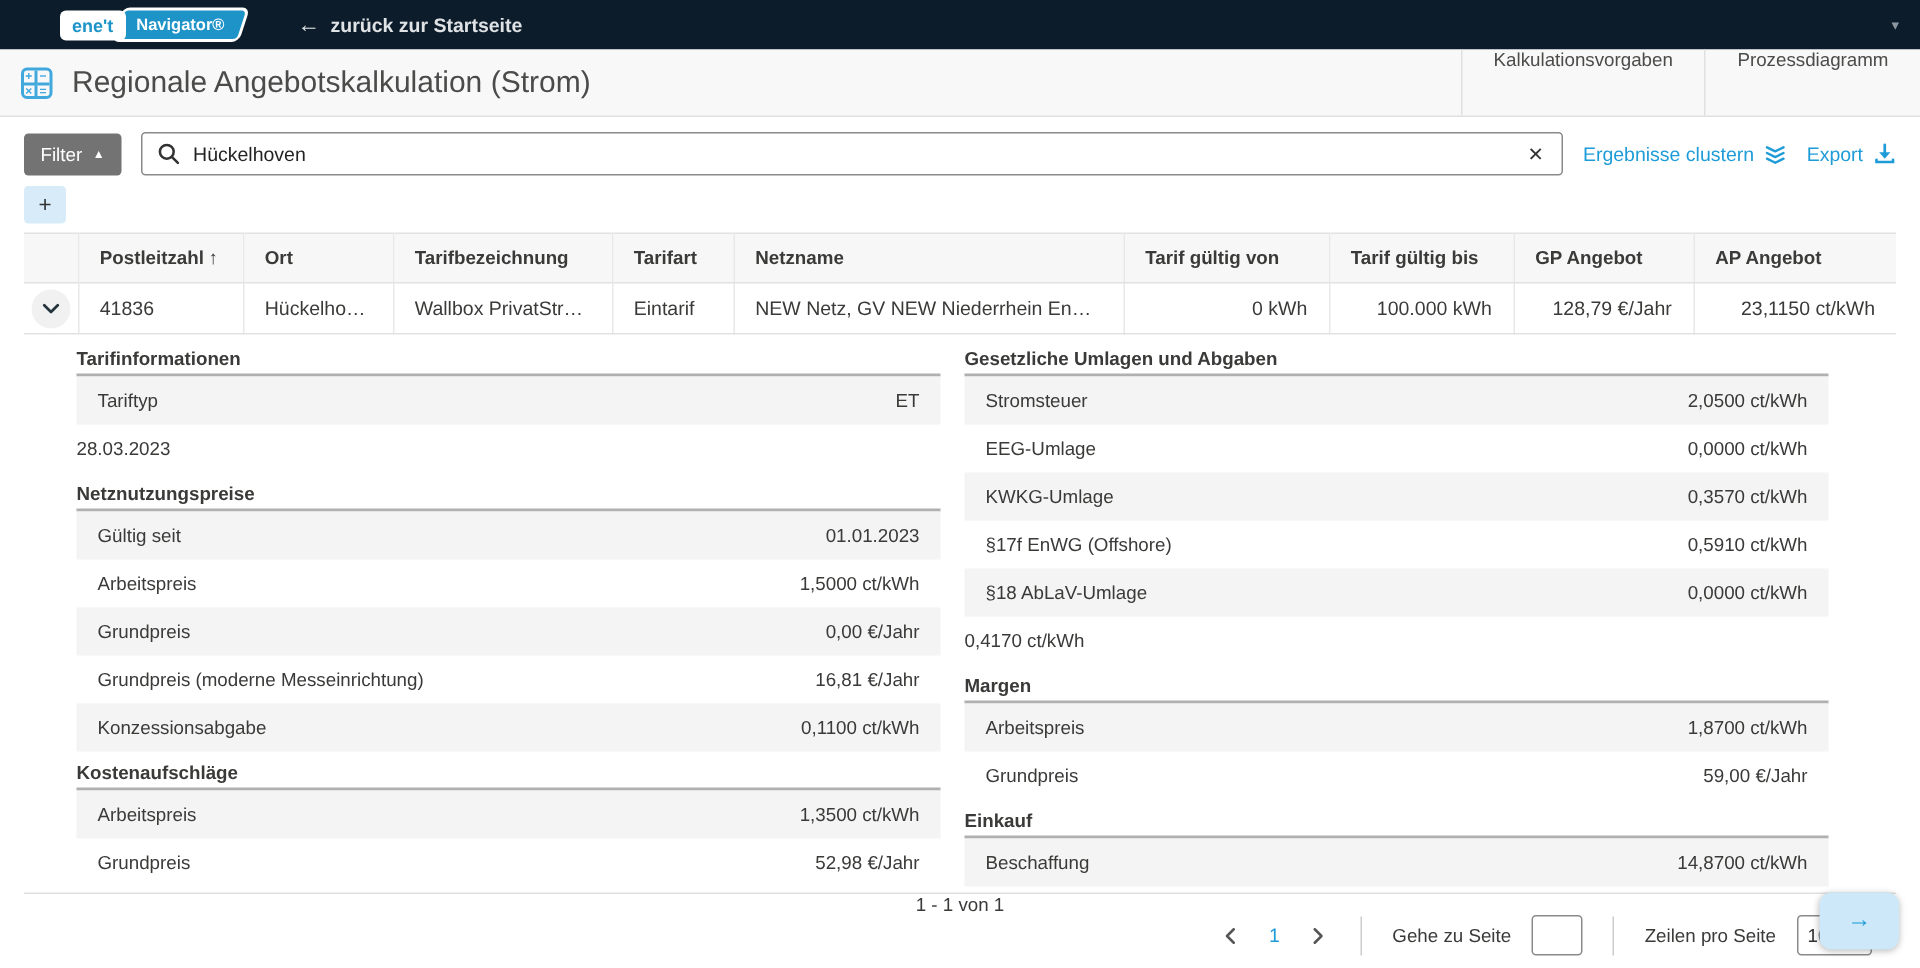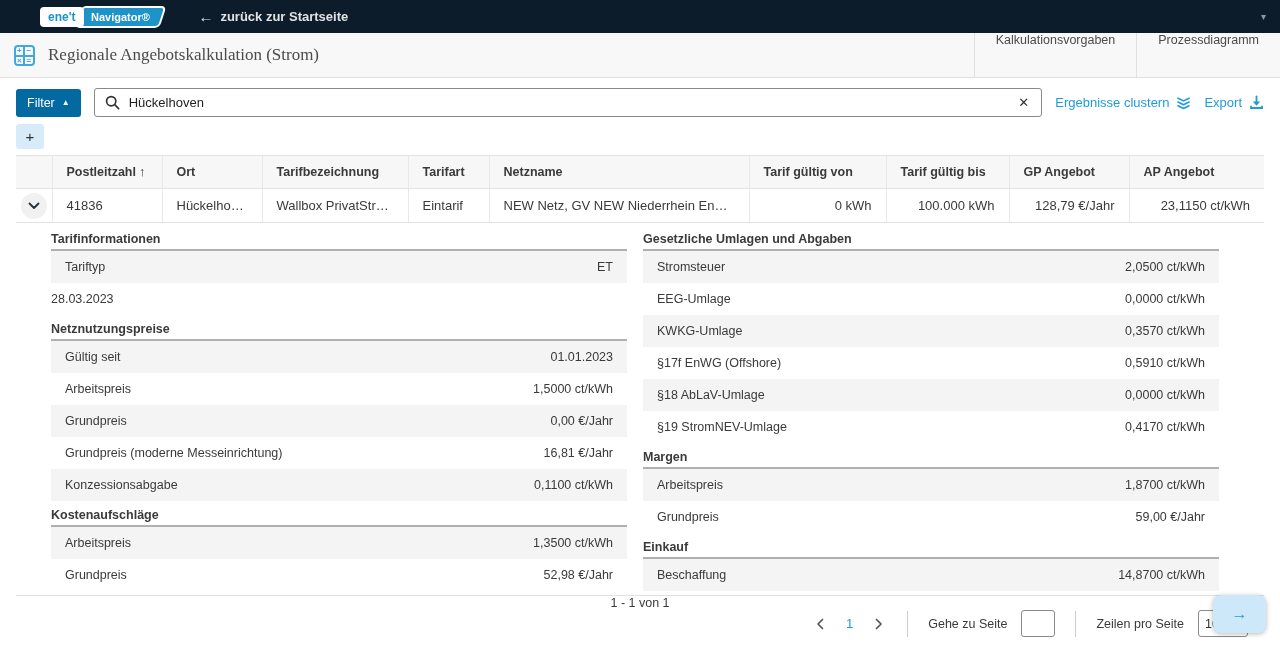--- a/index.html
+++ b/index.html
@@ -47,31 +47,31 @@
     width: 21px; height: 21px; border: 2px solid #41a8dd; border-radius: 4px;
     display: grid; grid-template-columns: 1fr 1fr; grid-template-rows: 1fr 1fr;
   }
   .calc-icon i {
     font-style: normal; color: #41a8dd; font-weight: bold; font-size: 8px;
     line-height: 8px; display:flex; align-items:center; justify-content:center;
   }
   .calc-icon i:nth-child(1){ border-right:2px solid #41a8dd; border-bottom:2px solid #41a8dd; }
   .calc-icon i:nth-child(2){ border-bottom:2px solid #41a8dd; }
   .calc-icon i:nth-child(3){ border-right:2px solid #41a8dd; }
-  .page-title { font-size: 17px; color: #4b4b4a; font-family: Liberation Serif, serif; }
+  .page-title { font-size: 20px; color: #4b4b4a; }
   .titlebar-link {
     display: flex; padding: 0 21px;
     border-left: 1px solid #e0e0e0; color: #4b4b4a; font-size: 12.5px; cursor: pointer;
   }
 
   
   .content { padding: 0 16px; }
   .toolbar { display: flex; align-items: center; margin-top: 10px; gap: 13px; }
   .filter-btn {
-    background: #0369a1; color: #fff; border: none; border-radius: 3px;
+    background: #737373; color: #fff; border: none; border-radius: 3px;
     height: 28px; padding: 0 11px; font-size: 12.5px; font-family: inherit;
     display: flex; align-items: center; gap: 7px; cursor: pointer;
   }
   .filter-btn .caret { font-size: 8px; }
   .search-box {
     flex: 1; height: 29px; border: 1px solid #8a8a8a; border-radius: 3px;
     display: flex; align-items: center; padding: 0 10px; gap: 9px; background:#fff;
   }
   .search-box svg { flex: 0 0 auto; }
   .search-box input {
@@ -326,21 +326,20 @@
           </div>
           <div class="detail-row">
             <span class="lbl">§17f EnWG (Offshore)</span>
             <span class="val">0,5910 ct/kWh</span>
           </div>
           <div class="detail-row alt">
             <span class="lbl">§18 AbLaV-Umlage</span>
             <span class="val">0,0000 ct/kWh</span>
           </div>
           <div class="detail-row">
-            <span class="lbl">§19 StromNEV-Umlage</span>
             <span class="val">0,4170 ct/kWh</span>
           </div>
           <div class="detail-heading">Margen</div>
           <div class="detail-row alt">
             <span class="lbl">Arbeitspreis</span>
             <span class="val">1,8700 ct/kWh</span>
           </div>
           <div class="detail-row">
             <span class="lbl">Grundpreis</span>
             <span class="val">59,00 €/Jahr</span>

